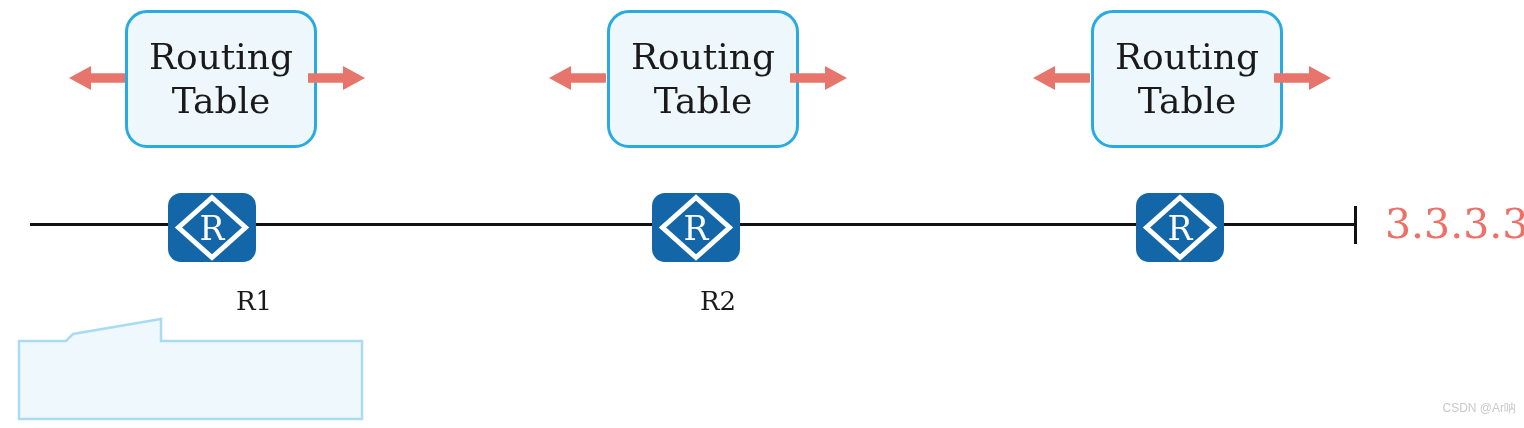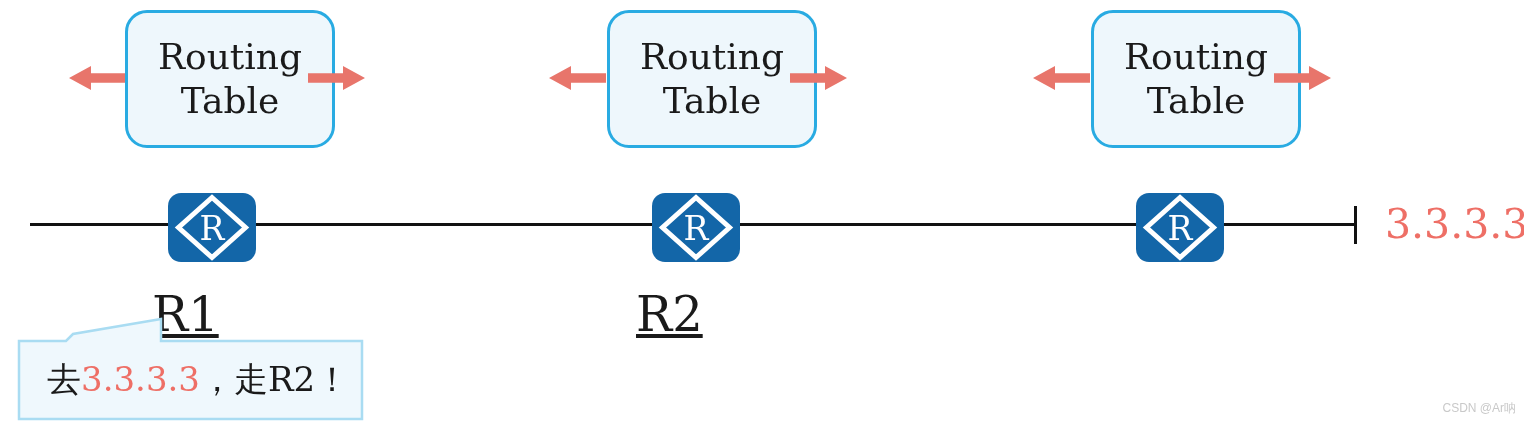--- a/index.html
+++ b/index.html
@@ -13,21 +13,21 @@
     height: 428px;
     background: #ffffff;
     overflow: hidden;
     font-family: "DejaVu Serif", serif;
   }
 
   
   .rt-box {
     position: absolute;
     top: 10px;
-    width: 210px;
+    width: 192px;
     height: 138px;
     box-sizing: border-box;
     background: var(--box_fill);
     border: 3px solid var(--box_border);
     border-radius: 22px;
     display: flex;
     align-items: center;
     justify-content: center;
   }
   .rt-label {
@@ -68,24 +68,23 @@
   .router-svg {
     position: absolute;
     top: 193px;
     width: 88px;
     height: 69px;
   }
   .router-label {
     position: absolute;
     top: 286px;
     width: 120px;
-    text-align: left;
-    font-size: 48px;
+    text-align: right;
+    font-size: 26px;
     color: var(--text_black);
-    text-decoration: underline;
   }
 
   
   .dest-label {
     position: absolute;
     left: 1385px;
     top: 200px;
     font-size: 41px;
     color: var(--accent_red);
   }
@@ -171,26 +170,23 @@
     <polygon points="44,4.5 77.5,34.5 44,64.5 10.5,34.5" fill="none" stroke="#ffffff" stroke-width="5" stroke-linejoin="miter"></polygon>
     <text x="44" y="46.5" text-anchor="middle" font-family="'DejaVu Serif', serif" font-size="33" fill="#ffffff">R</text>
   </svg>
   <svg class="router-svg" style="left:1136px" viewBox="0 0 88 69">
     <rect x="0" y="0" width="88" height="69" rx="13" fill="#1366a8"></rect>
     <polygon points="44,4.5 77.5,34.5 44,64.5 10.5,34.5" fill="none" stroke="#ffffff" stroke-width="5" stroke-linejoin="miter"></polygon>
     <text x="44" y="46.5" text-anchor="middle" font-family="'DejaVu Serif', serif" font-size="33" fill="#ffffff">R</text>
   </svg>
 
   <div class="router-label" style="left:152px">R1</div>
-  <div class="router-label" style="left:636px">R2</div>
+  <div class="router-label" style="left:616px">R2</div>
 
   <div class="dest-label">3.3.3.3</div>
 
   <svg class="bubble-svg" viewBox="0 0 348 106">
     <path d="M 2 25 L 49 25 L 56 18 L 144 3 L 144 25 L 345 25 L 345 103 L 2 103 Z" fill="#eff8fd" stroke="#a9dcf2" stroke-width="2.5" stroke-linejoin="miter"></path>
   </svg>
-  <div class="bubble-text">
-    <span>去</span><span class="dest">3.3.3.3</span><span>，走R2！</span>
-  </div>
 
   <div class="watermark">CSDN @Ar呐</div>
 
 </div>
 
 </body></html>

